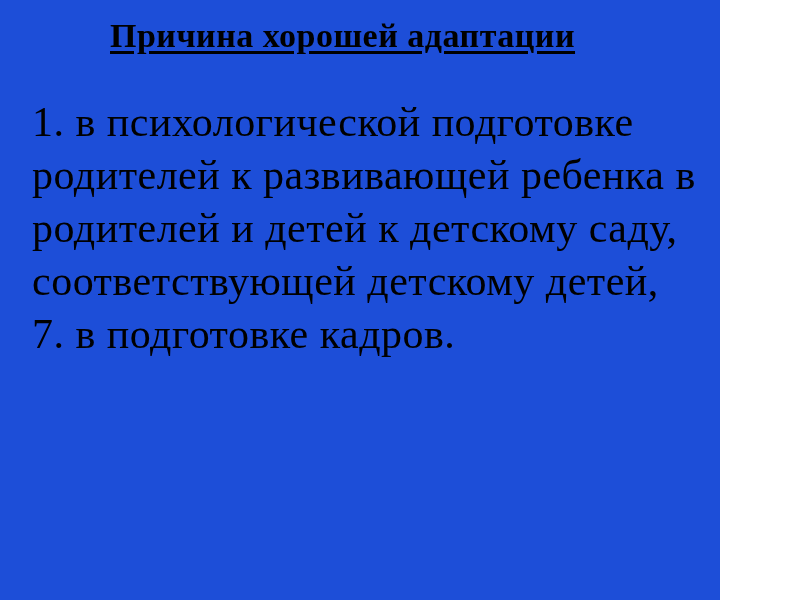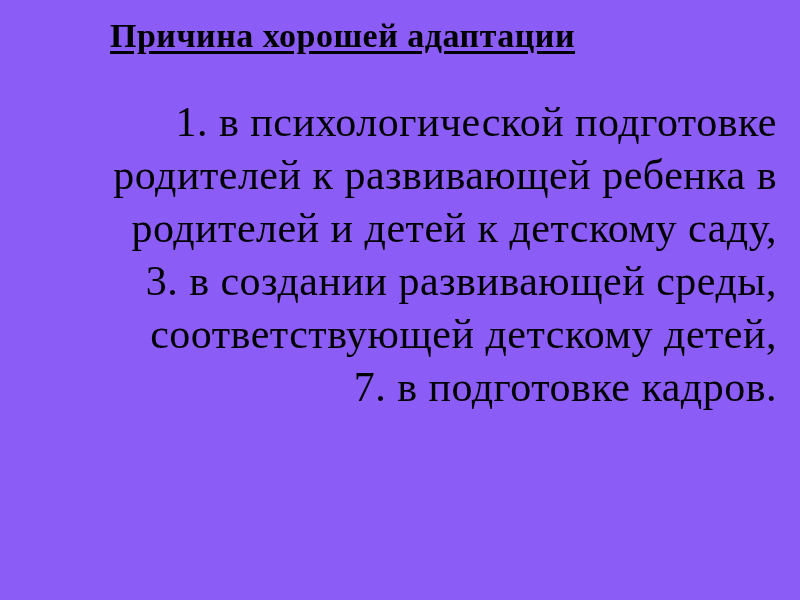--- a/index.html
+++ b/index.html
@@ -9,23 +9,23 @@
   body {
     width: 800px;
     height: 600px;
     background: #ffffff;
     font-family: "Liberation Serif", serif;
     color: #000000;
     overflow: hidden;
   }
   .slide {
     position: relative;
-    width: 800px;
+    width: 720px;
     height: 600px;
-    background: #8b5cf6;
+    background: #1d4ed8;
   }
   .slide-title {
     position: absolute;
     left: 32px;
     top: 16px;
     width: 740px;
     font-size: 34px;
     line-height: 39px;
     font-weight: bold;
     text-indent: 78px;
@@ -38,37 +38,35 @@
   }
   .slide-body {
     position: absolute;
     left: 32px;
     top: 96px;
     width: 745px;
     font-size: 42px;
     line-height: 53px;
     letter-spacing: 0.5px;
     font-weight: normal;
-    text-align: right;
   }
   .body-line {
     white-space: nowrap;
   }
 </style>
 </head>
 <body>
 
 <div class="slide">
 
   <div class="slide-title">
     <span class="tline">Причина хорошей адаптации</span><br>
   </div>
 
   <div class="slide-body">
     <div class="body-line">1. в психологической подготовке</div>
     <div class="body-line">родителей к развивающей ребенка в</div>
     <div class="body-line">родителей и детей к детскому саду,</div>
-    <div class="body-line">3. в создании развивающей среды,</div>
     <div class="body-line">соответствующей детскому детей,</div>
     <div class="body-line">7. в подготовке кадров.</div>
   </div>
 
 </div>
 
 </body></html>

